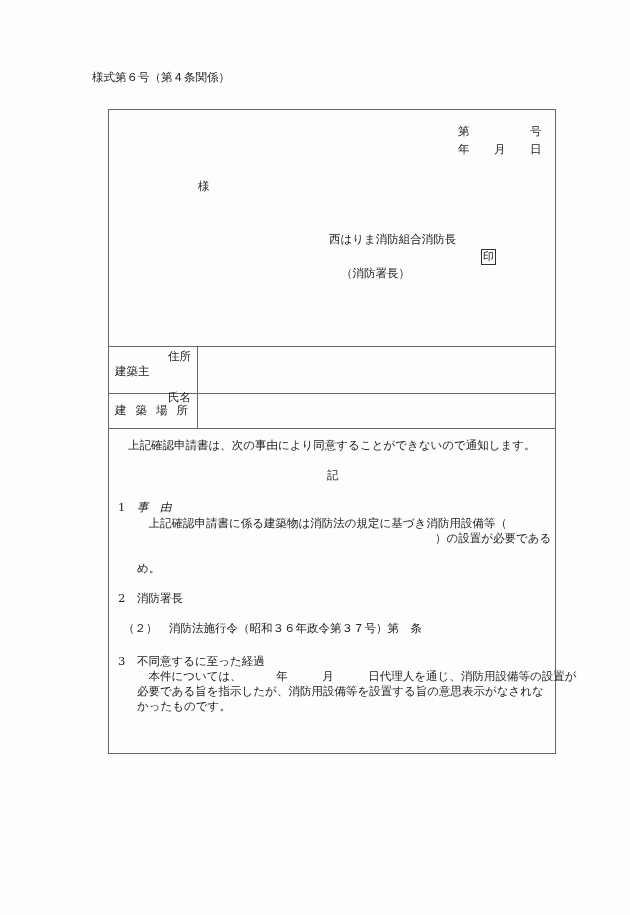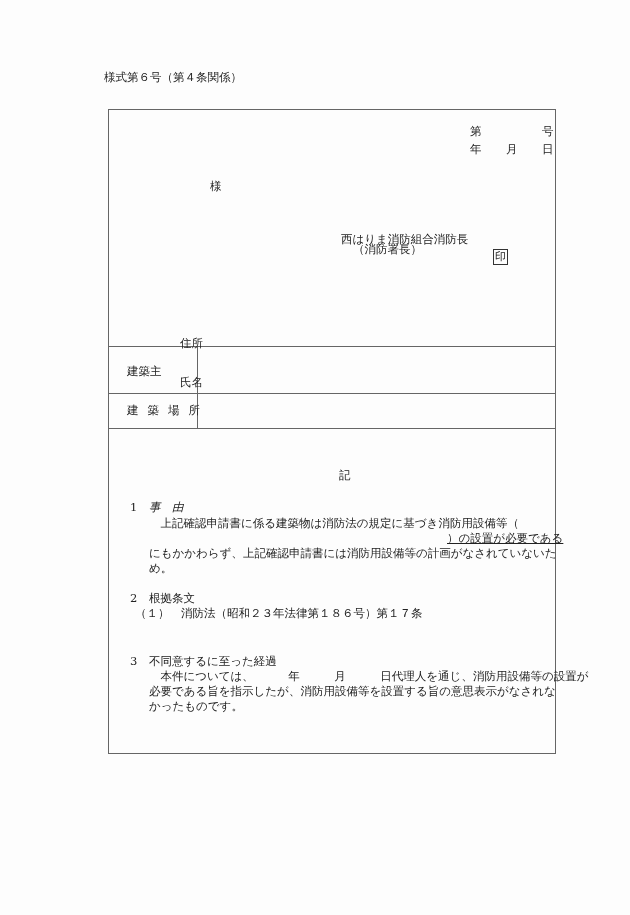--- a/index.html
+++ b/index.html
@@ -1,21 +1,21 @@
 <!DOCTYPE html>
 <html><head>
 <meta charset="utf-8">
 <style>
   html, body { margin:0; padding:0; }
   body {
     width:630px; height:915px; background:#fdfdfd; position:relative;
     font-family: "DejaVu Serif", "Liberation Serif", serif;
     color:#222; font-size:11.5px;
   }
-  .abs { position:absolute; white-space:nowrap;margin-left:12px; }
+  .abs { position:absolute; white-space:nowrap; }
   .form-box {
     position:absolute; left:108px; top:109px; width:448px; height:645px;
     border:1px solid #666; box-sizing:border-box;
   }
   .hline { position:absolute; left:0; right:0; height:0; border-top:1px solid #666; }
   .vline { position:absolute; width:0; border-left:1px solid #666; }
   .seal {
     display:inline-block; border:1px solid #333; padding:0 1px; line-height:14px; font-size:11px;
   }
 </style>
@@ -28,51 +28,51 @@
 
   <span class="abs" style="left:349px;top:14px;">第</span>
   <span class="abs" style="left:421px;top:14px;">号</span>
   <span class="abs" style="left:349px;top:32px;">年</span>
   <span class="abs" style="left:385px;top:32px;">月</span>
   <span class="abs" style="left:421px;top:32px;">日</span>
 
   <span class="abs" style="left:89px;top:69px;">様</span>
 
   <span class="abs" style="left:220px;top:122px;">西はりま消防組合消防長</span>
-  <span class="abs" style="left:232px;top:132px;text-align:center;">（消防署長）</span>
+  <span class="abs" style="left:232px;top:156px;text-align:center;">（消防署長）</span>
   <span class="abs seal" style="left:372px;top:139px;">印</span>
 
 
   <div class="hline" style="top:236px;"></div>
   <div class="hline" style="top:283px;"></div>
   <div class="hline" style="top:318px;"></div>
   <div class="vline" style="left:88px;top:236px;height:82px;"></div>
 
-  <span class="abs" style="left:59px;top:226px;">住所</span>
+  <span class="abs" style="left:59px;top:239px;">住所</span>
   <span class="abs" style="left:6px;top:254px;">建築主</span>
-  <span class="abs" style="left:59px;top:265px;font-family:Liberation Mono, monospace;">氏名</span>
+  <span class="abs" style="left:59px;top:280px;font-family:Liberation Mono, monospace;">氏名</span>
   <div class="abs" style="left:90px;top:238px;width:356px;height:22px;"></div>
   <div class="abs" style="left:90px;top:261px;width:356px;height:21px;"></div>
 
   <div class="abs" style="left:6px;top:293px;text-align:right;">
     <span style="margin-right:9px;">建</span><span style="margin-right:9px;">築</span><span style="margin-right:9px;">場</span><span>所</span>
   </div>
   <div class="abs" style="left:90px;top:285px;width:356px;height:32px;"></div>
 
+  <span class="abs" style="left:19px;top:328px;">上記確認申請書は、次の事由により同意することができないので通知します。</span>
   <span class="abs" style="left:218px;top:358px;">記</span>
 
   <span class="abs" style="left:9px;top:390px;">1</span>
   <span class="abs" style="left:28px;top:390px;font-style:italic;">事　由</span>
   <span class="abs" style="left:28px;top:406px;font-family:Liberation Mono, monospace;">　上記確認申請書に係る建築物は消防法の規定に基づき消防用設備等（</span>
-  <span class="abs" style="left:326px;top:421px;text-decoration:underline;">）の設置が必要である</span>
-  <span class="abs" style="left:28px;top:436px;">にもかかわらず、上記確認申請書には消防用設備等の計画がなされていないた</span>
+  <span class="abs" style="left:326px;top:421px;">）の設置が必要である</span>
   <span class="abs" style="left:28px;top:451px;">め。</span>
 
   <span class="abs" style="left:9px;top:481px;">2</span>
-  <span class="abs" style="left:28px;top:481px;">根拠条文</span>
-  <span class="abs" style="left:14px;top:496px;">（１）　消防法（昭和２３年法律第１８６号）第１７条</span>
+  <span class="abs" style="left:28px;top:481px;">消防署長</span>
+  <span class="abs" style="left:14px;top:511px;">（２）　消防法施行令（昭和３６年政令第３７号）第　条</span>
 
   <span class="abs" style="left:9px;top:544px;">3</span>
   <span class="abs" style="left:28px;top:544px;text-align:right;">不同意するに至った経過</span>
   <span class="abs" style="left:28px;top:559px;">　本件については、　　　年　　　月　　　日代理人を通じ、消防用設備等の設置が</span>
   <span class="abs" style="left:28px;top:574px;">必要である旨を指示したが、消防用設備等を設置する旨の意思表示がなされな</span>
   <span class="abs" style="left:28px;top:589px;">かったものです。</span>
 </div>
 
 </body></html>

